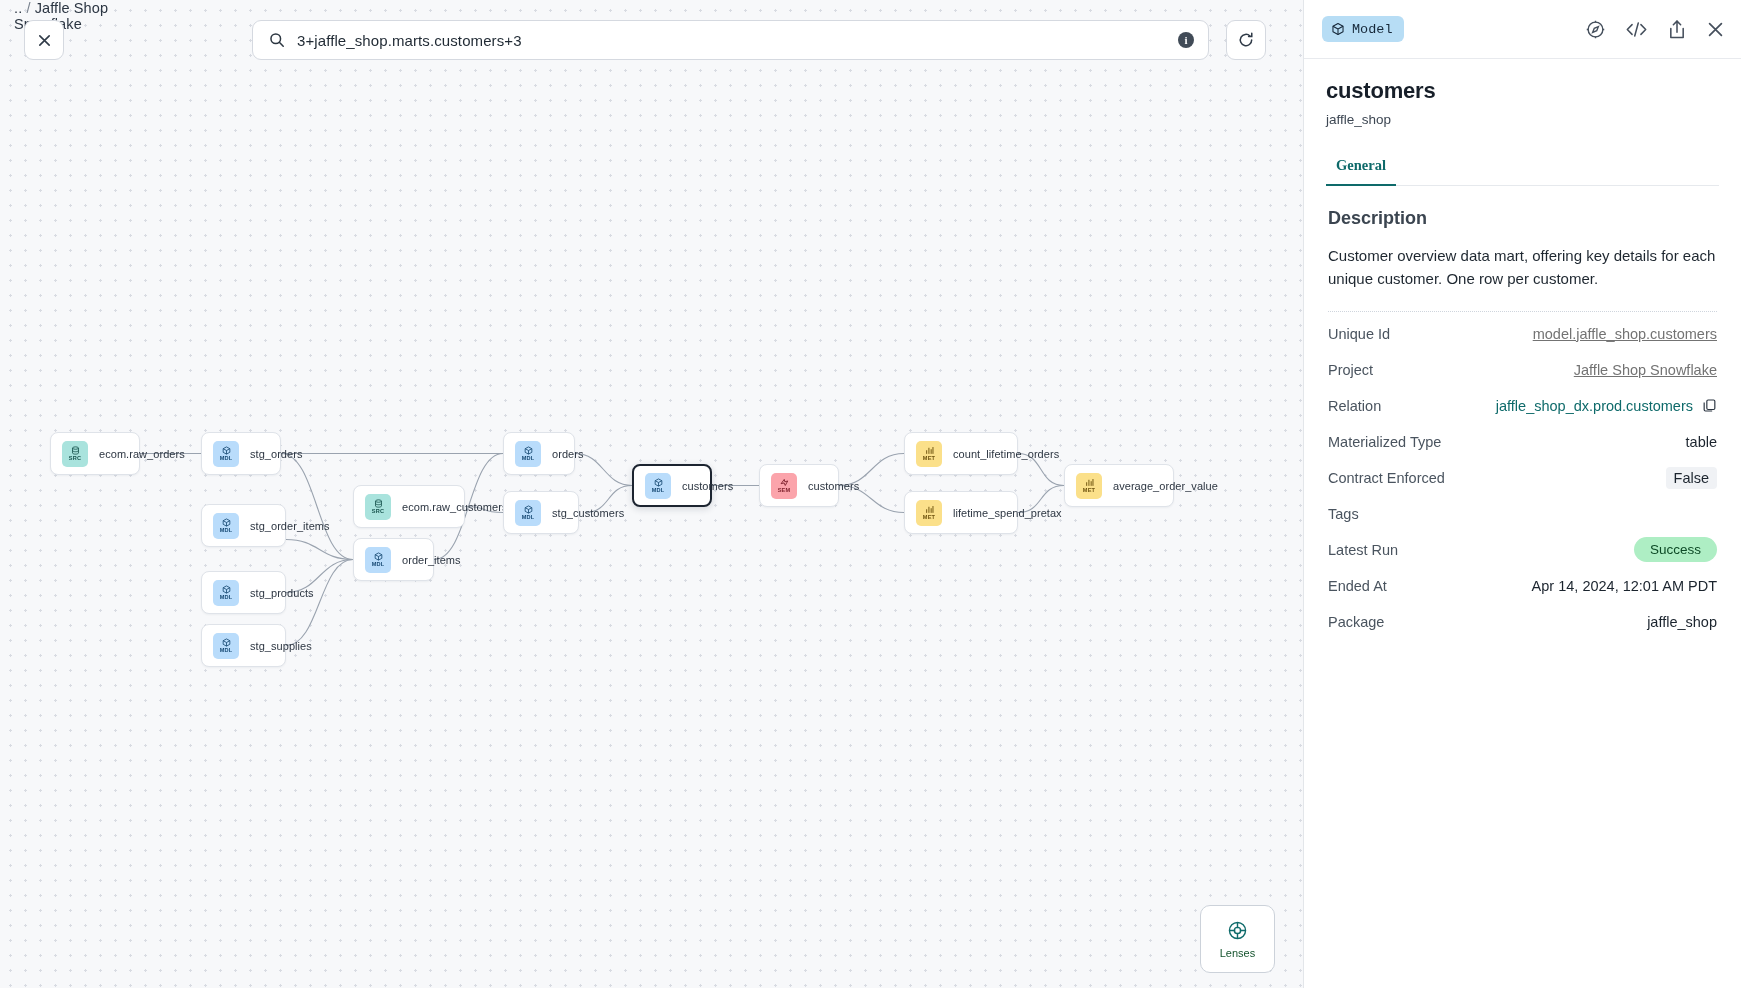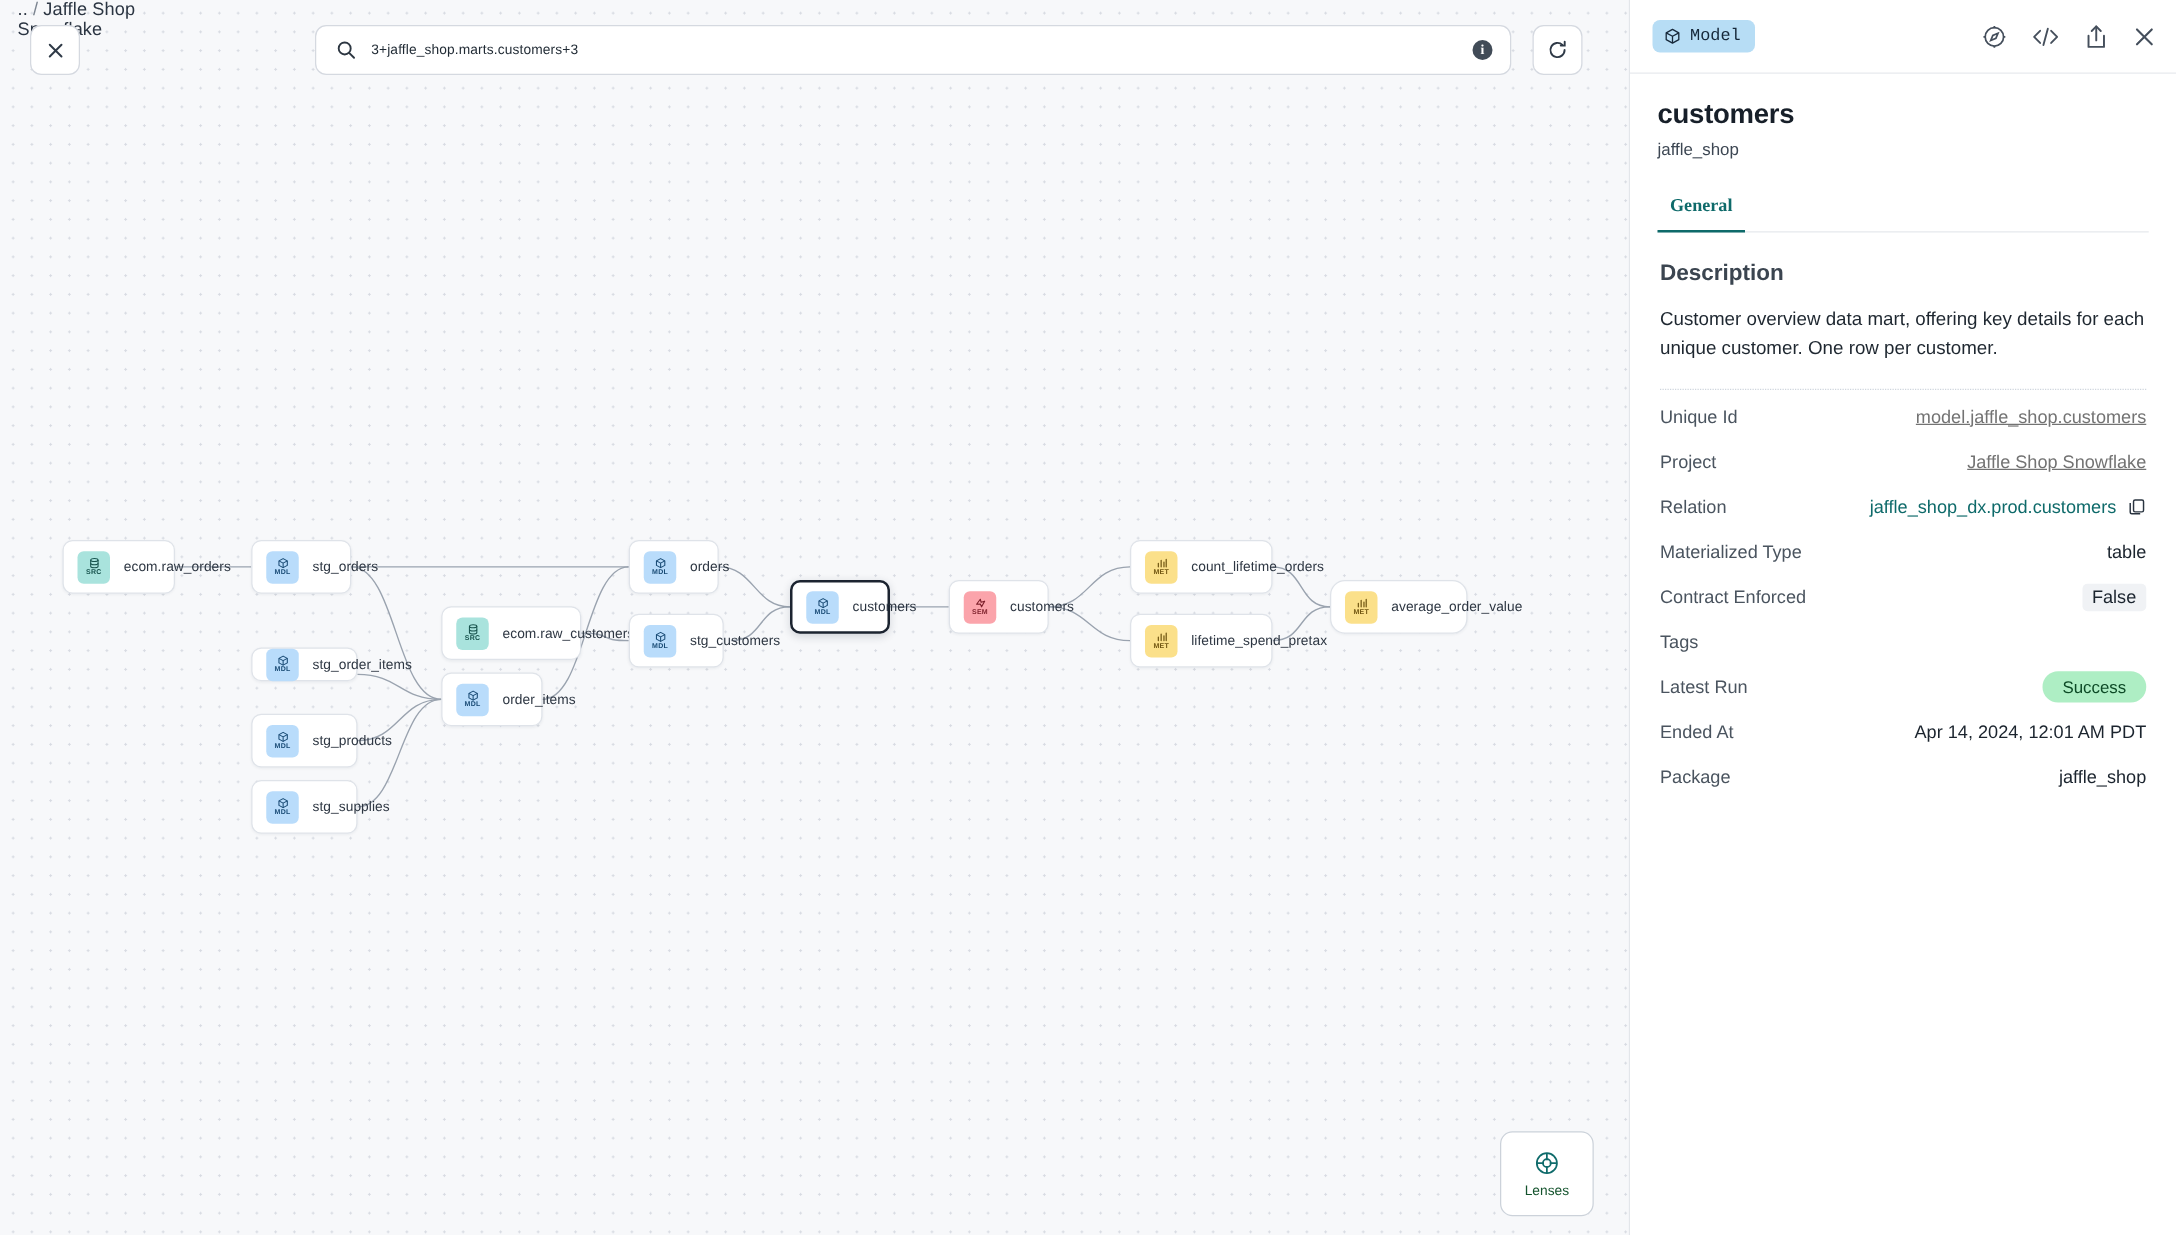--- a/index.html
+++ b/index.html
@@ -33,21 +33,21 @@
   }
   .close-btn  { left: 24px;  width: 40px; }
   .crumb-btn  { left: 76px;  width: 166px; padding: 0 14px; gap: 5px;
                 font-size: 14.5px; color: #2b3542; letter-spacing: .1px; }
   .crumb-sep  { color: #7a838f; }
   .search-box {
     position: absolute; left: 252px; top: 20px; width: 957px; height: 40px;
     background: #ffffff; border: 1px solid #d5d9e0; border-radius: 9px;
     display: flex; align-items: center; padding: 0 14px 0 16px; gap: 12px;
   }
-  .search-val { flex: 1; font-size: 11px; color: #1f2933; letter-spacing: .1px; }
+  .search-val { flex: 1; font-size: 15px; color: #1f2933; letter-spacing: .1px; }
   .info-dot {
     width: 16px; height: 16px; border-radius: 50%; background: #414b57;
     color: #fff; font-size: 11px; font-weight: bold; font-family: "Liberation Serif", serif;
     display: flex; align-items: center; justify-content: center; line-height: 1;
   }
   .refresh-btn { left: 1226px; width: 40px; }
 
   
   .graph { position: absolute; inset: 0; }
   .graph svg.edges { position: absolute; left: 0; top: 0; width: 1303px; height: 988px; }
@@ -204,21 +204,21 @@
           <div class="node" style="left: 201px; top: 432px; width: 80px; height: 43px;">
             <span class="node-badge badge-mdl">
               <svg class="bg-ico" width="9" height="9" viewBox="0 0 14 14" fill="none" stroke="currentColor" stroke-width="1.3" stroke-linejoin="round">
                 <path d="M7 1.4 L12.2 4.2 L12.2 9.8 L7 12.6 L1.8 9.8 L1.8 4.2 Z"></path>
                 <path d="M1.8 4.2 L7 7 L12.2 4.2 M7 7 L7 12.6"></path>
               </svg>
               <span class="bg-txt">MDL</span>
             </span>
             <span class="node-label">stg_orders</span>
           </div>
-          <div class="node" style="left: 201px; top: 518px; width: 85px; height: 27px;">
+          <div class="node" style="left: 201px; top: 504px; width: 85px; height: 43px;">
             <span class="node-badge badge-mdl">
               <svg class="bg-ico" width="9" height="9" viewBox="0 0 14 14" fill="none" stroke="currentColor" stroke-width="1.3" stroke-linejoin="round">
                 <path d="M7 1.4 L12.2 4.2 L12.2 9.8 L7 12.6 L1.8 9.8 L1.8 4.2 Z"></path>
                 <path d="M1.8 4.2 L7 7 L12.2 4.2 M7 7 L7 12.6"></path>
               </svg>
               <span class="bg-txt">MDL</span>
             </span>
             <span class="node-label">stg_order_items</span>
           </div>
           <div class="node" style="left: 201px; top: 571px; width: 85px; height: 43px;">
@@ -312,21 +312,21 @@
           </div>
           <div class="node" style="left: 904px; top: 491px; width: 114px; height: 43px;">
             <span class="node-badge badge-met">
               <svg class="bg-ico" width="9" height="9" viewBox="0 0 14 14" fill="none" stroke="currentColor" stroke-width="1.5" stroke-linecap="round">
                 <path d="M2.6 11.6 L2.6 7.2 M6.1 11.6 L6.1 3.4 M9.6 11.6 L9.6 5.6 M12.4 11.6 L12.4 2.2"></path>
               </svg>
               <span class="bg-txt">MET</span>
             </span>
             <span class="node-label">lifetime_spend_pretax</span>
           </div>
-          <div class="node" style="left: 1064px; top: 464px; width: 110px; height: 43px; border-radius: 12px;">
+          <div class="node" style="left: 1064px; top: 464px; width: 110px; height: 43px;">
             <span class="node-badge badge-met">
               <svg class="bg-ico" width="9" height="9" viewBox="0 0 14 14" fill="none" stroke="currentColor" stroke-width="1.5" stroke-linecap="round">
                 <path d="M2.6 11.6 L2.6 7.2 M6.1 11.6 L6.1 3.4 M9.6 11.6 L9.6 5.6 M12.4 11.6 L12.4 2.2"></path>
               </svg>
               <span class="bg-txt">MET</span>
             </span>
             <span class="node-label">average_order_value</span>
           </div>
         </div>
     </div>

